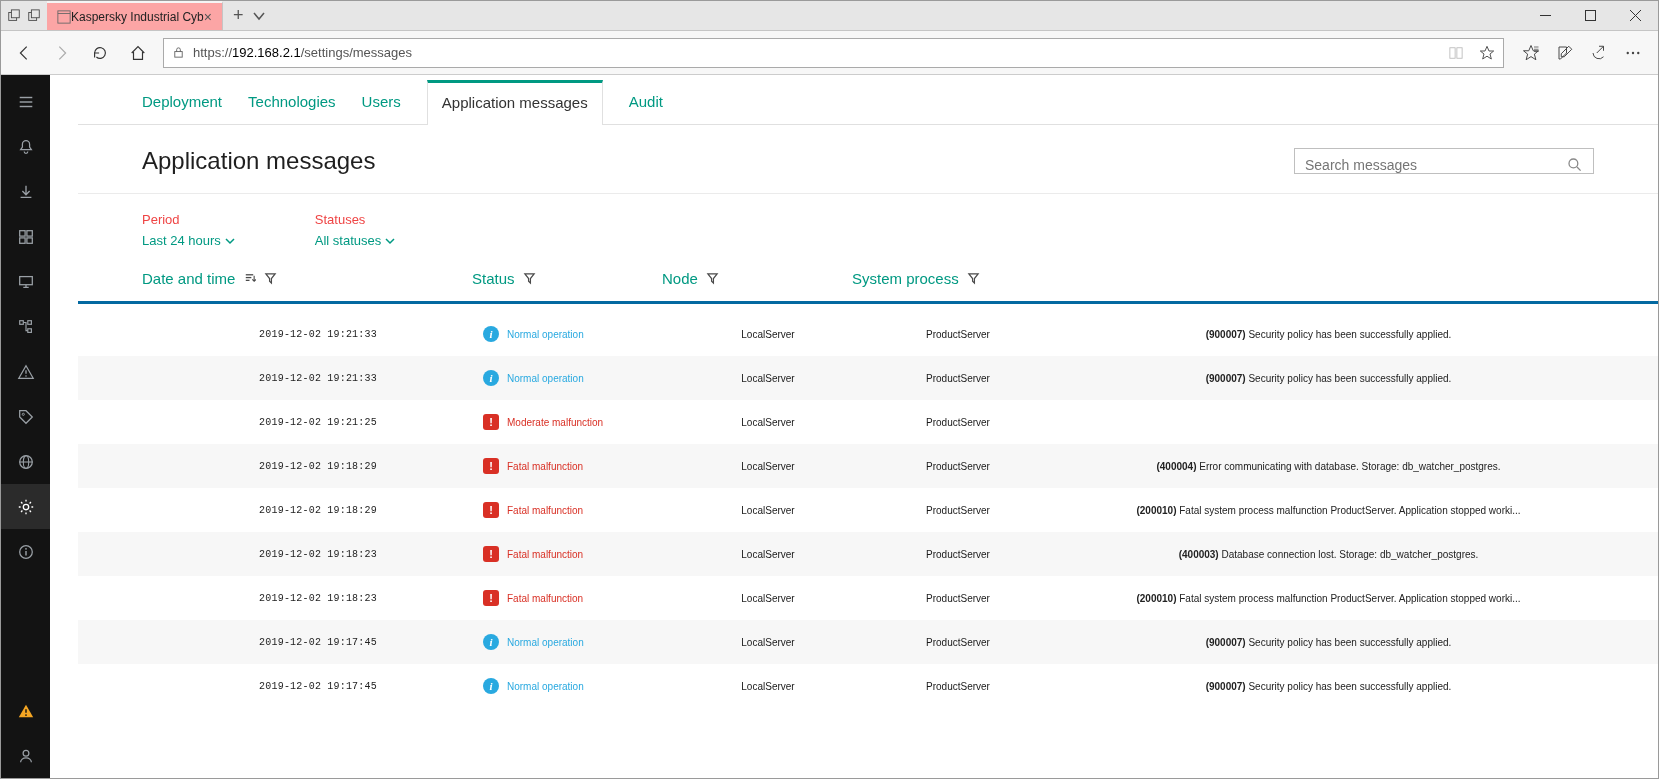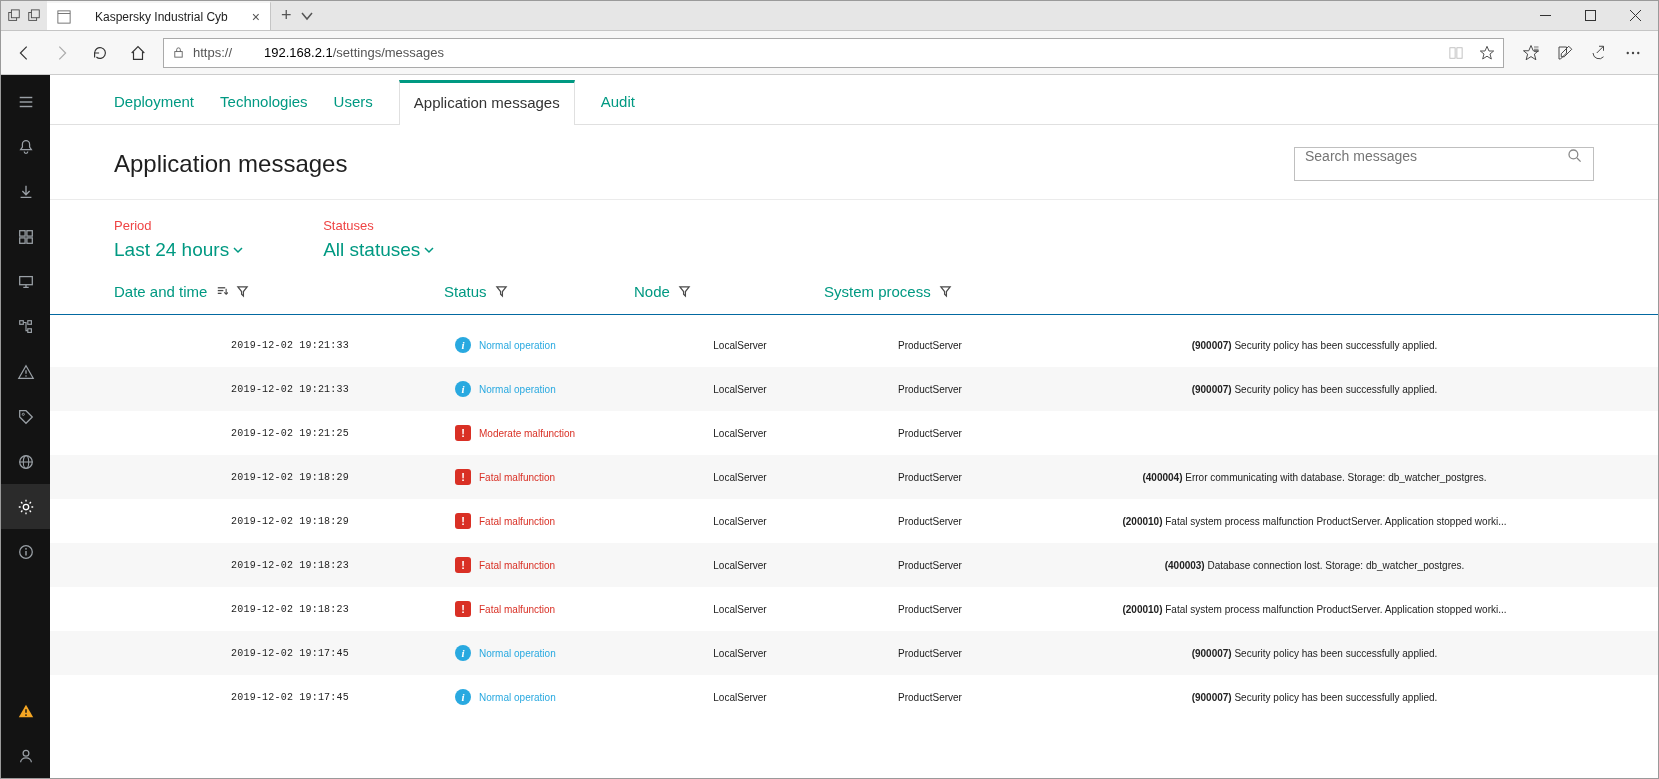--- a/index.html
+++ b/index.html
@@ -4,65 +4,65 @@
 <style>
   * { box-sizing: border-box; margin: 0; padding: 0; }
   html, body { width: 100%; height: 100%; font-family: "Segoe UI", Arial, sans-serif; font-size: 14px; color: #1a1a1a; background: #fff; overflow: hidden; }
 
   
   .window { width: 1659px; height: 779px; display: flex; flex-direction: column; border: 1px solid #9a9a9a; background: #fff; }
 
   .titlebar { height: 30px; background: #e6e6e6; display: flex; align-items: stretch; border-bottom: 1px solid #c5c5c5; }
   .titlebar .win-controls-left { display: flex; align-items: center; padding: 0 6px; gap: 6px; color: #444; }
   .titlebar .win-controls-left svg { width: 14px; height: 14px; }
-  .tab { display: flex; align-items: center; gap: 24px; background: #ffffff; padding: 0 10px; border-right: 1px solid #c5c5c5; border-top: 2px solid #f5f5f5; }
+  .tab { display: flex; align-items: center; gap: 0; background: #fca5a5; padding: 0 10px; border-right: 1px solid #c5c5c5; border-top: 2px solid #f5f5f5; }
   .tab .favicon { width: 14px; height: 14px; }
   .tab-title { font-size: 12px; color: #222; max-width: 140px; white-space: nowrap; overflow: hidden; text-overflow: ellipsis; }
   .tab .close { color: #555; font-size: 14px; }
   .tab-add { display: flex; align-items: center; gap: 10px; padding: 0 10px; color: #555; }
   .titlebar-spacer { flex: 1; }
   .win-buttons { display: flex; }
   .win-btn { width: 45px; display: flex; align-items: center; justify-content: center; color: #333; }
   .win-btn svg { width: 11px; height: 11px; }
 
   .toolbar { height: 44px; background: #f7f7f7; border-bottom: 1px solid #ccc; display: flex; align-items: center; padding: 0 10px; gap: 12px; }
   .toolbar .nav-btn { color: #333; display:flex; align-items:center; justify-content:center; width:26px; height:26px; }
   .toolbar .nav-btn.disabled { color: #aaa; }
   .addressbar { flex: 1; height: 30px; border: 1px solid #aaa; background: #fff; display: flex; align-items: center; padding: 0 8px; gap: 8px; font-size: 13px; color: #555; }
-  .addressbar .url-host { color: #000; margin-left: 32px; }
+  .addressbar .url-host { color: #000; }
   .addressbar .star { margin-left: auto; color:#555; }
   .toolbar .tool-right { display:flex; align-items:center; gap:16px; color:#444; padding: 0 6px; }
 
   
-  .app { flex: 1; display: flex; min-height: 0; }
+  .app { flex: 1; display: flex; min-height: 0; gap: 28px; }
   .side-rail { width: 49px; background: #131313; display: flex; flex-direction: column; align-items: center; padding-top: 4px; }
   .rail-item { width: 49px; height: 45px; display: flex; align-items: center; justify-content: center; color: #9aa0a6; }
   .rail-item.active { background: #2b2b2b; color: #fff; }
   .rail-item.warn { color: #f5a623; }
   .rail-item svg { width: 18px; height: 18px; }
   .rail-spacer { flex: 1; }
 
   .content { flex: 1; display: flex; flex-direction: column; min-width: 0; }
   .tabs { display: flex; gap: 26px; padding: 0 64px; border-bottom: 1px solid #e0e0e0; height: 50px; align-items: flex-end; }
   .tabs .tab-link { padding: 0 0 14px 0; color: #009982; font-size: 15px; cursor: pointer; }
   .tabs .tab-link.active { color: #333; border-top: 3px solid #009982; padding-top: 11px; border-left:1px solid #e0e0e0; border-right:1px solid #e0e0e0; padding-left:14px; padding-right:14px; margin-bottom:-1px; background:#fff; }
 
   .page-head { display:flex; align-items:center; padding: 22px 64px 18px 64px; border-bottom:1px solid #ebebeb; }
   .page-title { font-size: 24px; font-weight: 400; color:#1f1f1f; }
-  .search-box { margin-left:auto; width:300px; height:34px; border:1px solid #bfbfbf; display:flex; align-items:flex-start; padding:0 10px; color:#888; font-size:14px; }
+  .search-box { margin-left:auto; width:300px; height:26px; border:1px solid #bfbfbf; display:flex; align-items:flex-end; padding:0 10px; color:#888; font-size:14px; }
   .search-box input { border:none; outline:none; flex:1; font-size:14px; }
   .search-box svg { width:16px; height:16px; color:#888; }
 
   .filter-row { display:flex; gap:80px; padding: 18px 64px 8px 64px; }
   .filter-block .lbl { font-size:13px; color:#ef4444; margin-bottom:6px; }
-  .filter-block .val { font-size:19px; color:#009982; display:flex; align-items:center; gap:4px; cursor:pointer; }
+  .filter-block .val { font-size:13px; color:#009982; display:flex; align-items:center; gap:4px; cursor:pointer; }
   .chev-down { width:10px; height:10px; }
 
   .table-wrap { flex:1; overflow-y:auto; margin-top: 8px; }
-  .thead { display:grid; grid-template-columns: 330px 190px 190px 190px 1fr; padding: 14px 64px; border-bottom:1px solid #0369a1; align-items:center; }
+  .thead { display:grid; grid-template-columns: 330px 190px 190px 190px 1fr; padding: 14px 64px; border-bottom:3px solid #0369a1; align-items:center; }
   .thead .th { color:#009982; font-size:15px; display:flex; align-items:center; gap:8px; cursor:pointer; }
   .thead .sort-icon, .thead .filter-icon { color:#4a4a4a; }
   .thead svg { width:13px; height:13px; }
 
   .row { display:grid; grid-template-columns: 330px 190px 190px 190px 1fr; padding: 14px 75px; align-items:center; font-size:10px;text-align:center; }
   .row:nth-child(even) { background:#f7f7f7; }
   .cell-date { font-family: "Consolas","Courier New",monospace; color:#222; letter-spacing:0.2px; }
   .status-cell { display:flex; align-items:center; gap:8px; }
   .status-ico { width:16px; height:16px; border-radius:3px; display:flex; align-items:center; justify-content:center; color:#fff; font-size:11px; font-weight:bold; flex-shrink:0; }
   .status-ico.normal { background:#29a9e0; border-radius:50%; }

